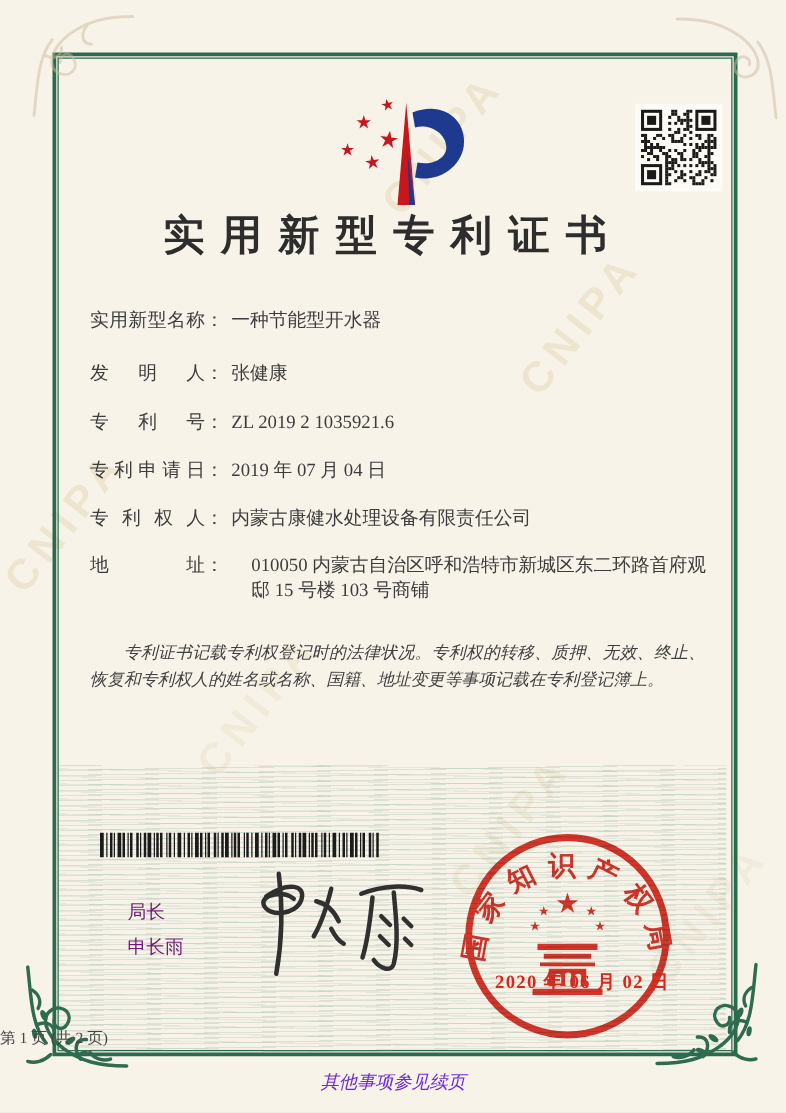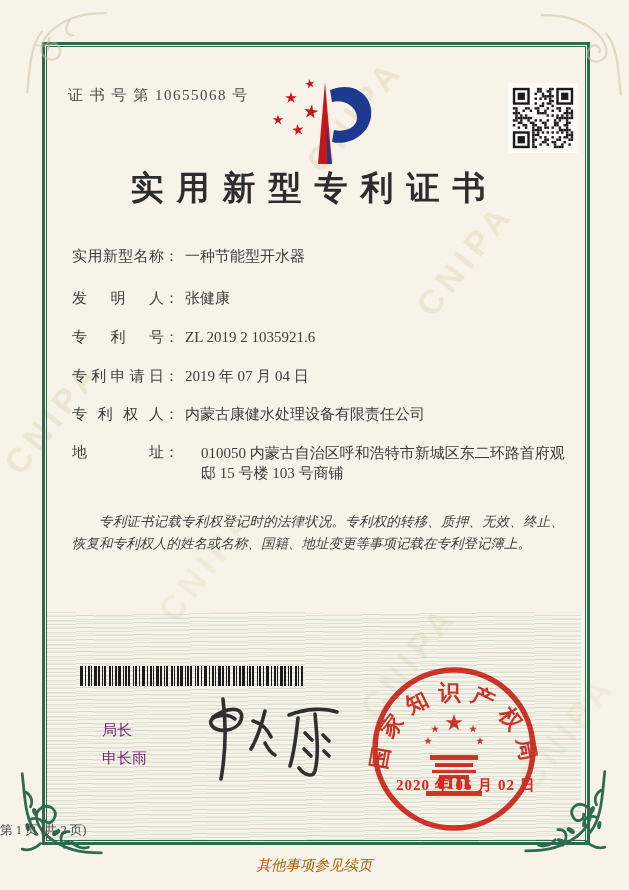--- a/index.html
+++ b/index.html
@@ -38,21 +38,21 @@
   .paras p{margin:0;text-indent:2em;}
   
   .barcode{position:absolute;left:80px;top:666px;}
   .director{position:absolute;left:102px;top:716px;font-size:15px;line-height:28px;color:#701a75;}
   .signature{position:absolute;left:185px;top:693px;}
   .seal{position:absolute;left:368px;top:663px;opacity:.93;mix-blend-mode:multiply;}
   .seal-date{position:absolute;left:396px;top:776px;font-size:15px;letter-spacing:1px;
              color:#d5281e;font-weight:bold;}
   .pagefoot{position:absolute;left:0;top:822px;width:629px;text-align:left;font-size:12.5px;color:#444;}
   .contnote{position:absolute;left:0;top:856px;width:629px;text-align:center;font-size:14.5px;
-            font-style:italic;color:#a16207;}
+            font-style:italic;color:#6d28d9;}
   .ornament{position:absolute;width:92px;height:92px;}
   .orn-bl{left:13px;top:770px;}
   .orn-br{left:522px;top:768px;transform:scaleX(-1);}
   .orn-tl{left:18px;top:4px;transform:scale(1,-1);opacity:.5;}
   .orn-tr{left:538px;top:6px;transform:scale(-1,-1);opacity:.5;}
 </style>
 </head>
 <body>
 
 <div class="page">
@@ -113,21 +113,20 @@
       <path d="M14,24 C20,28 22,34 19,40"></path>
     </g>
     <g fill="#2e6b4f">
       <ellipse cx="47" cy="68" rx="5" ry="2.6" transform="rotate(-35 47 68)"></ellipse>
       <ellipse cx="24" cy="46" rx="5" ry="2.6" transform="rotate(65 24 46)"></ellipse>
       <ellipse cx="58" cy="79" rx="4.4" ry="2.2" transform="rotate(-20 58 79)"></ellipse>
       <ellipse cx="16" cy="62" rx="4.4" ry="2.2" transform="rotate(80 16 62)"></ellipse>
     </g>
   </svg>
 
-  <div class="certno">证 书 号 第 10655068 号</div>
 
   <svg class="logo" viewBox="0 0 110 96">
     <defs>
       <symbol id="star" viewBox="-1.1 -1.1 2.2 2.2">
         <polygon points="0,-1 0.224,-0.309 0.951,-0.309 0.363,0.118 0.588,0.809 0,0.382 -0.588,0.809 -0.363,0.118 -0.951,-0.309 -0.224,-0.309"></polygon>
       </symbol>
     </defs>
     <g fill="#c8161d">
       <use href="#star" x="-1.1" y="-1.1" width="2.2" height="2.2" transform="translate(42,12) scale(5) rotate(-12)"></use>
       <use href="#star" x="-1.1" y="-1.1" width="2.2" height="2.2" transform="translate(23,26) scale(6)"></use>

